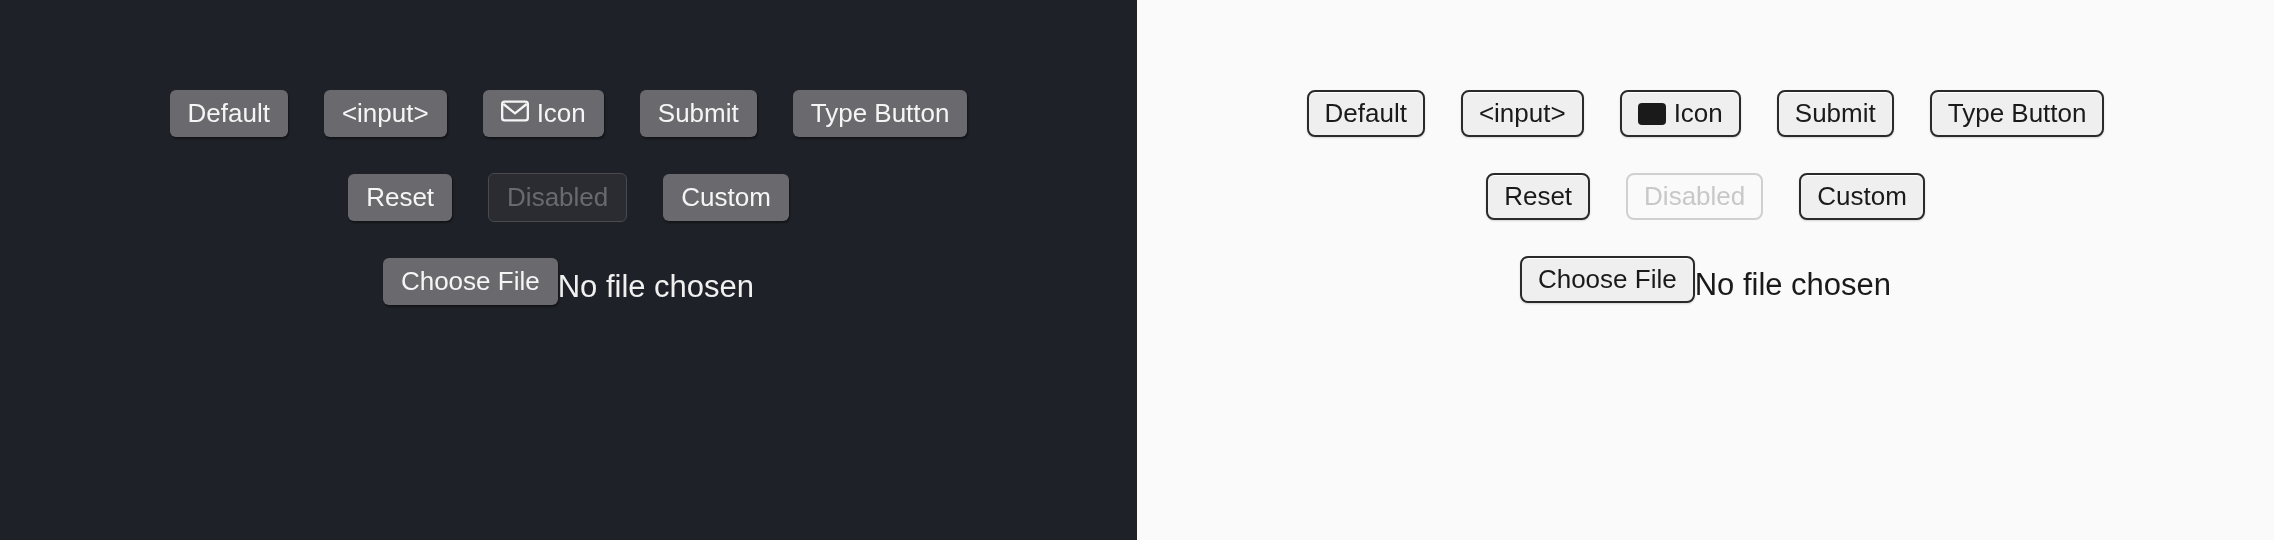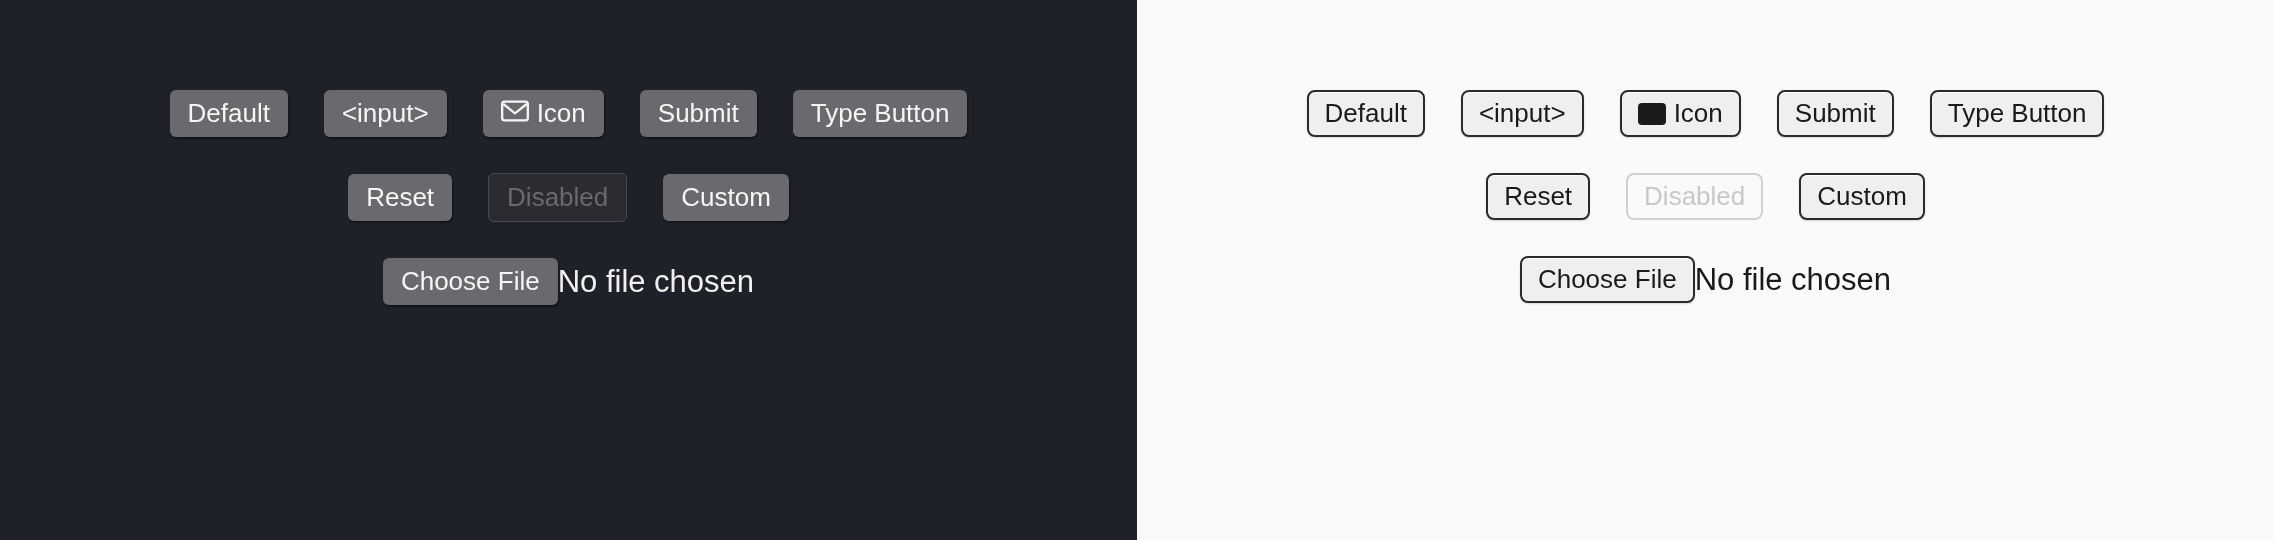--- a/index.html
+++ b/index.html
@@ -77,21 +77,21 @@
     }
     .light .btn:disabled {
       background: #fafafa;
       color: #c8c8c8;
       border: 2px solid #d0d0d0;
       cursor: not-allowed;
       box-shadow: none;
     }
     .file-row {
       display: flex;
-      align-items: center;
+      align-items: flex-end;
       gap: 0;
     }
     .file-label {
       font-size: 31px;
     }
     .icon-svg {
       width: 28px;
       height: 22px;
     }
     .icon-rect {

